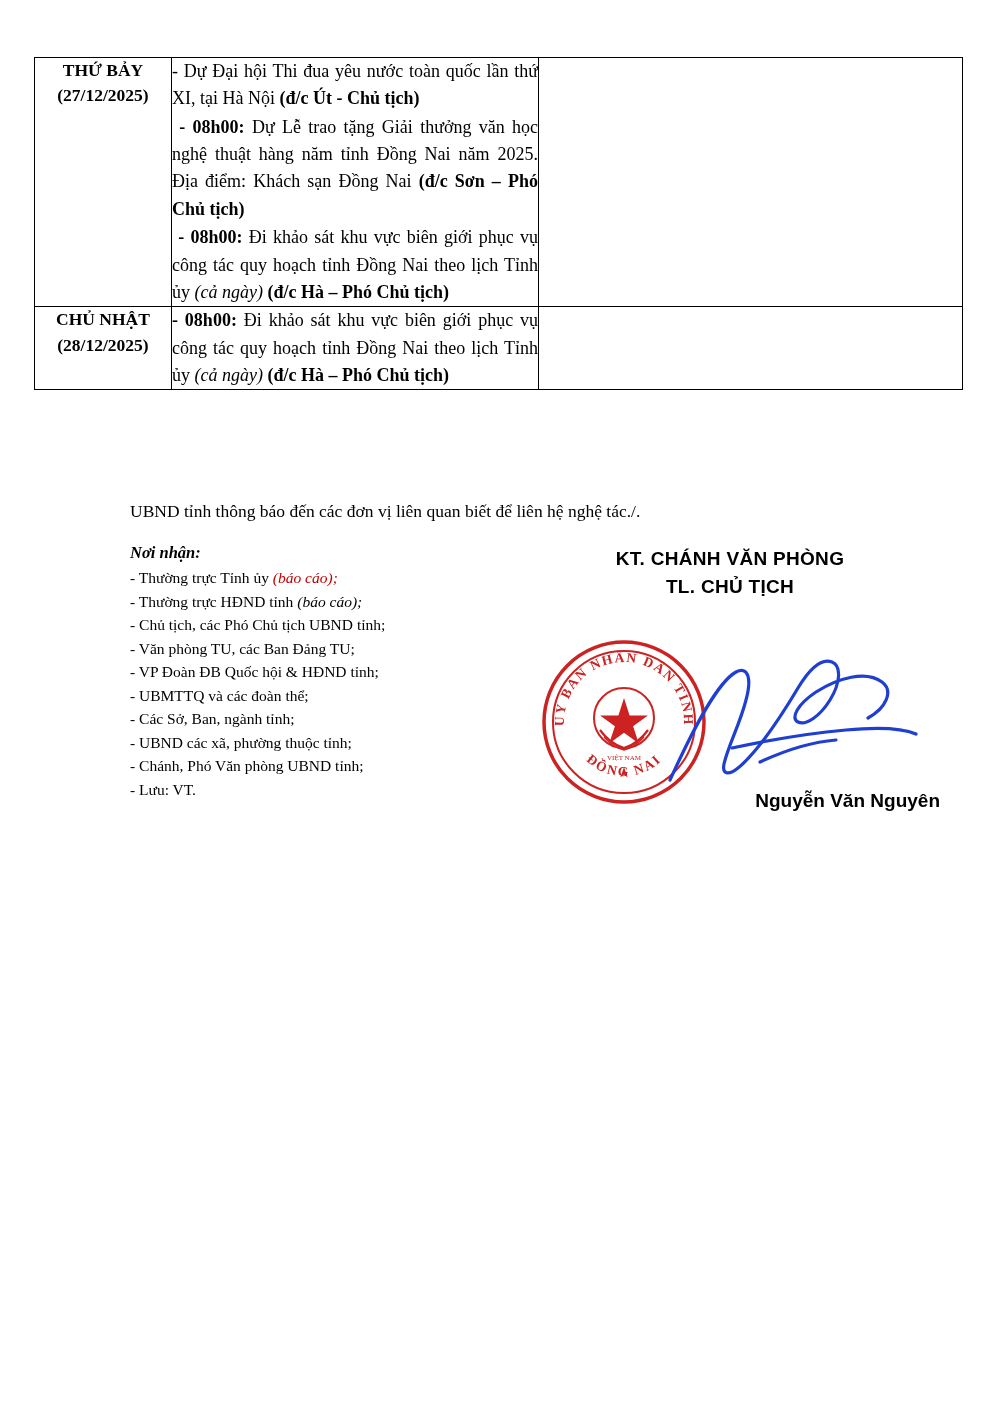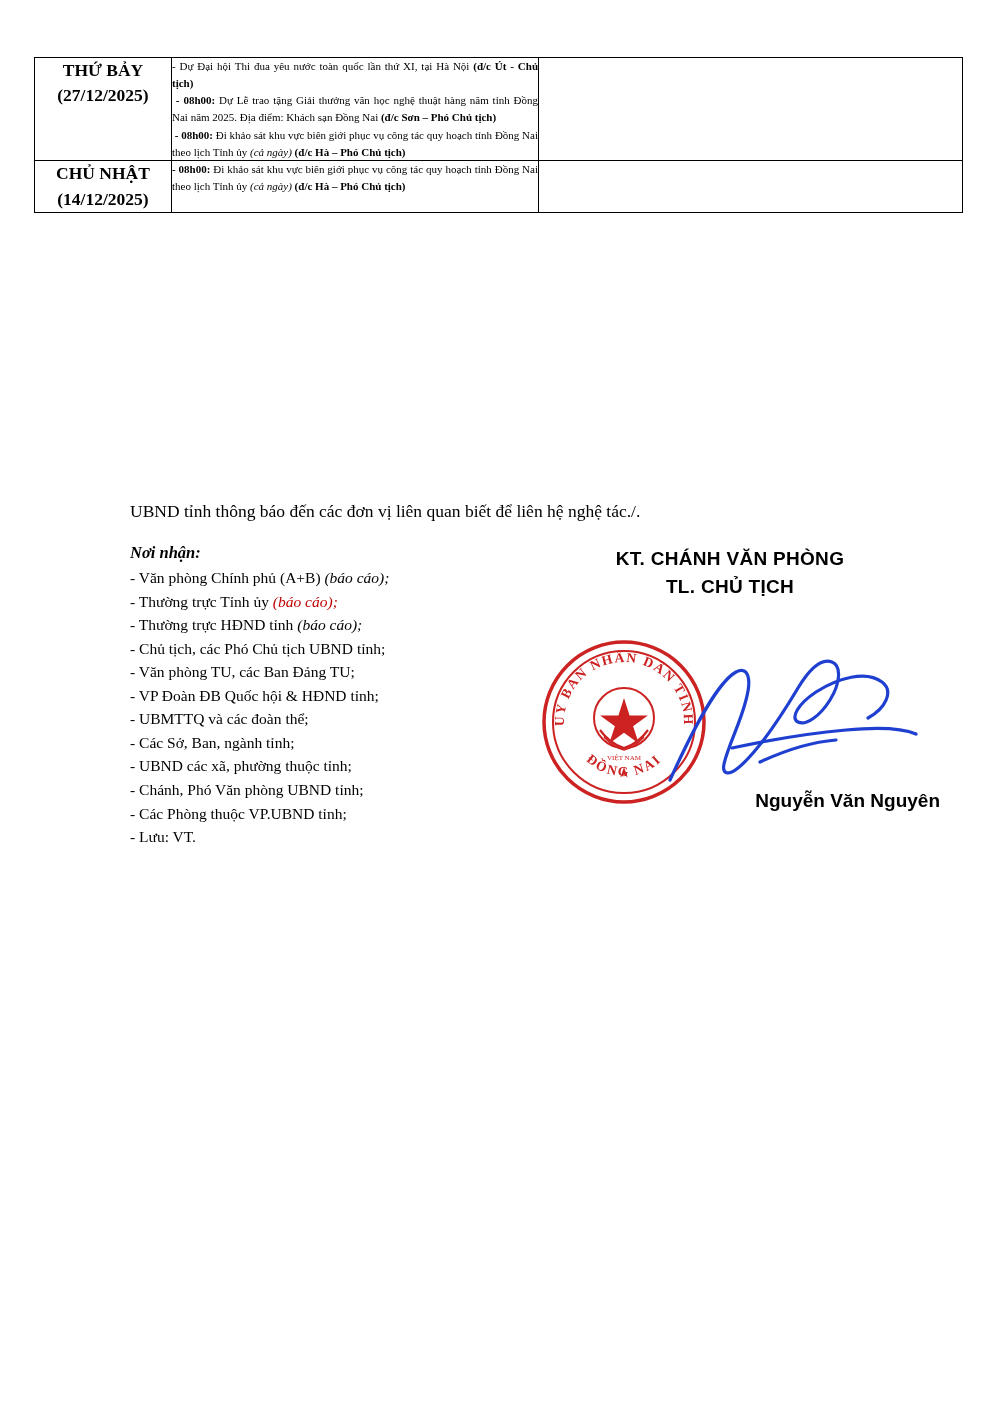--- a/index.html
+++ b/index.html
@@ -39,21 +39,21 @@
   .day-cell {
     text-align: center;
     vertical-align: middle;
     font-weight: bold;
     font-size: 17.5px;
     line-height: 1.45;
     padding: 6px 4px;
   }
   .main-cell {
     padding: 8px 10px 10px 10px;
-    font-size: 11px;
+    font-size: 18px;
     line-height: 1.52;
     text-align: justify;
     text-justify: inter-word;
   }
   .main-cell p {
     margin: 0;
     text-indent: 0;
   }
   .main-cell p + p { margin-top: 1px; }
   .b { font-weight: bold; }
@@ -161,49 +161,47 @@
             &nbsp;<span class="b">- 08h00:</span><span> Đi khảo sát khu vực biên giới phục vụ công tác quy hoạch tỉnh Đồng Nai theo lịch Tỉnh ủy </span><span class="i">(cả ngày)</span><span class="b"> (đ/c Hà – Phó Chủ tịch)</span>
           </p>
         </td>
         <td class="col-extra">
           <span></span>
         </td>
       </tr>
       <tr>
         <td class="col-day day-cell">
           <div>CHỦ NHẬT</div>
-          <div>(14/12/2025)</div>
+          <div>(28/12/2025)</div>
         </td>
         <td class="col-main main-cell">
           <p>
             <span class="b">- 08h00:</span><span> Đi khảo sát khu vực biên giới phục vụ công tác quy hoạch tỉnh Đồng Nai theo lịch Tỉnh ủy </span><span class="i">(cả ngày)</span><span class="b"> (đ/c Hà – Phó Chủ tịch)</span>
           </p>
         </td>
         <td class="col-extra">
           <span></span>
         </td>
       </tr>
     </tbody>
   </table>
 
   <div class="closing">UBND tỉnh thông báo đến các đơn vị liên quan biết để liên hệ nghệ tác./.</div>
 
   <div class="recipients">
     <div class="title">Nơi nhận:</div>
-    <div class="line"><span>- Văn phòng Chính phủ (A+B) </span><span class="note">(báo cáo);</span></div>
     <div class="line"><span>- Thường trực Tỉnh ủy </span><span class="red-note">(báo cáo);</span></div>
     <div class="line"><span>- Thường trực HĐND tỉnh </span><span class="note">(báo cáo);</span></div>
     <div class="line">- Chủ tịch, các Phó Chủ tịch UBND tỉnh;</div>
     <div class="line">- Văn phòng TU, các Ban Đảng TU;</div>
     <div class="line">- VP Đoàn ĐB Quốc hội &amp; HĐND tỉnh;</div>
     <div class="line">- UBMTTQ và các đoàn thể;</div>
     <div class="line">- Các Sở, Ban, ngành tỉnh;</div>
     <div class="line">- UBND các xã, phường thuộc tỉnh;</div>
     <div class="line">- Chánh, Phó Văn phòng UBND tỉnh;</div>
-    <div class="line">- Các Phòng thuộc VP.UBND tỉnh;</div>
     <div class="line">- Lưu: VT.</div>
   </div>
 
   <div class="signature">
     <div class="sig-line">KT. CHÁNH VĂN PHÒNG</div>
     <div class="sig-line">TL. CHỦ TỊCH</div>
   </div>
 
   <div class="seal-area">
     <svg class="seal" viewBox="0 0 168 168">

